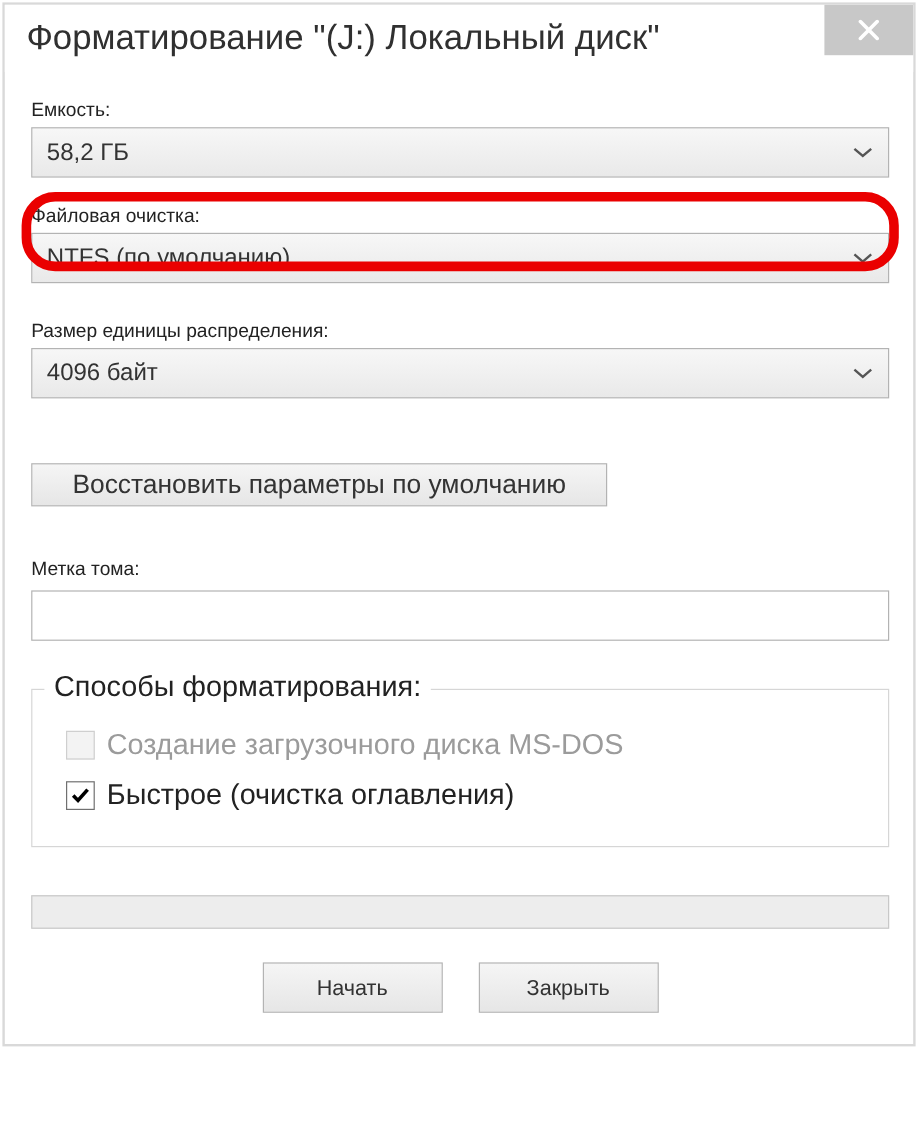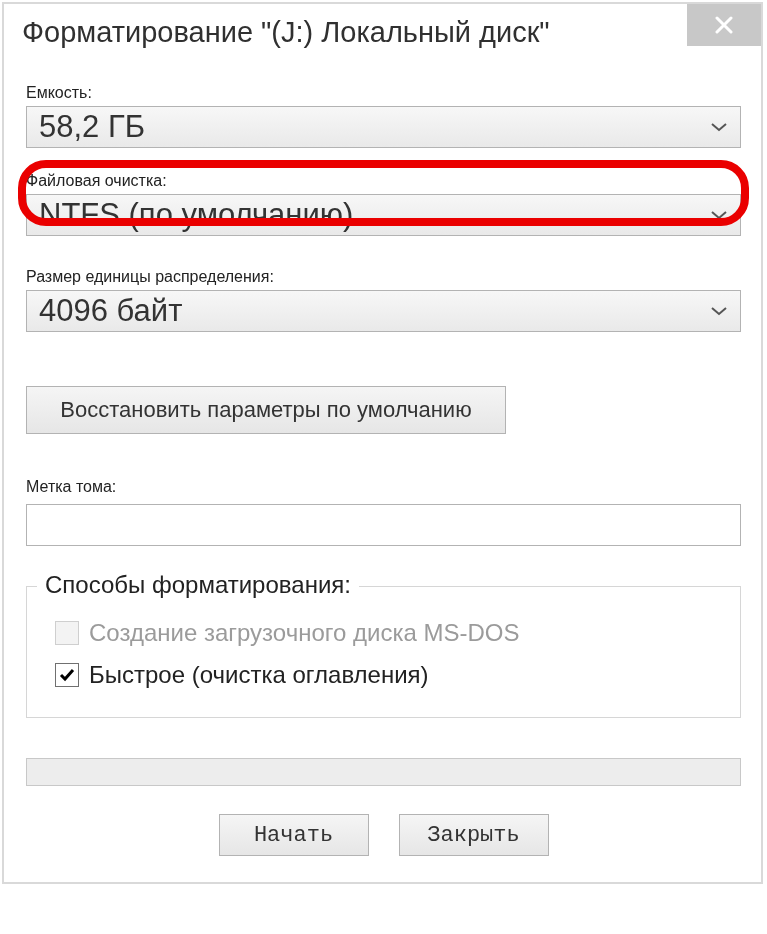--- a/index.html
+++ b/index.html
@@ -57,21 +57,21 @@
     border: 1px solid #b3b3b3;
     background: linear-gradient(#f7f7f7,#e9e9e9);
     display: flex;
     align-items: center;
     padding: 0 12px;
     position: relative;
     cursor: pointer;
     margin-bottom: 24px;
   }
   .combo .combo-value {
-    font-size: 31px;
+    font-size: 20px;
     color: #333;
     text-align: center;
   }
   .combo .chev {
     position: absolute;
     right: 12px;
     top: 50%;
     transform: translateY(-50%);
   }
   .chev svg { display: block; }
@@ -86,21 +86,21 @@
     left: -8px;
     right: -8px;
     top: -4px;
     bottom: 10px;
     border: 8px solid #ea0000;
     border-radius: 28px;
     pointer-events: none;
   }
   .highlight-wrap .combo { margin-bottom: 32px; }
   .restore-btn {
-    height: 48px;
+    height: 36px;
     min-width: 480px;
     border: 1px solid #b3b3b3;
     background: linear-gradient(#f5f5f5,#e6e6e6);
     font-size: 22px;
     color: #333;
     cursor: pointer;
     padding: 0 20px;
     margin-top: 30px;
     margin-bottom: 44px;
   }
@@ -170,24 +170,23 @@
     justify-content: center;
     gap: 30px;
     margin-top: 28px;
     margin-bottom: 14px;
   }
   .action-btn {
     width: 150px;
     height: 42px;
     border: 1px solid #b3b3b3;
     background: linear-gradient(#f5f5f5,#e6e6e6);
-    font-size: 22px;
+    font-size: 18px;
     color: #333;
     cursor: pointer;
-    font-family: Liberation Mono, monospace;
   }
 </style>
 </head>
 <body>
 
 <div class="window">
   <div class="titlebar">
     <span class="titlebar-title">Форматирование "(J:) Локальный диск"</span>
     <div class="close-button">
       <svg width="18" height="18" viewBox="0 0 18 18">

